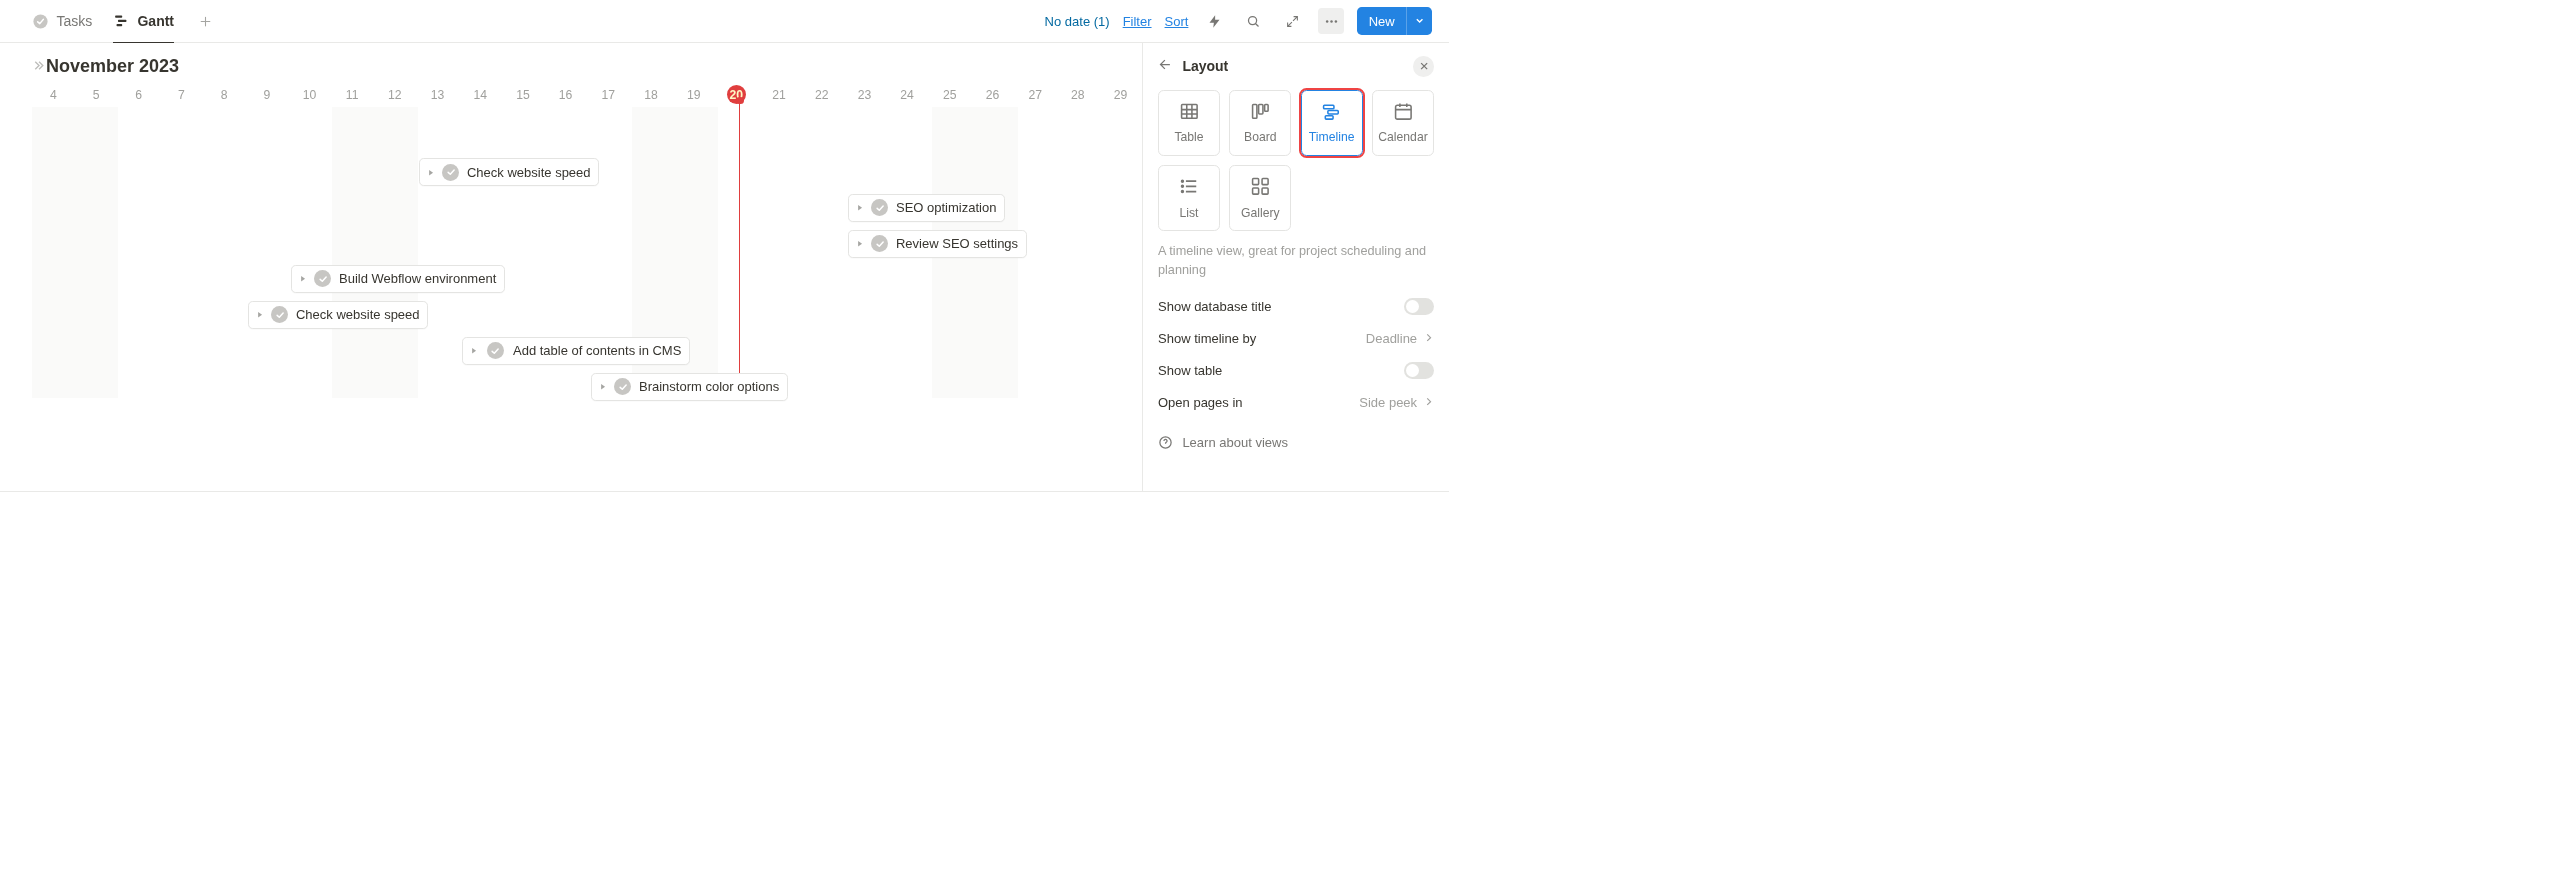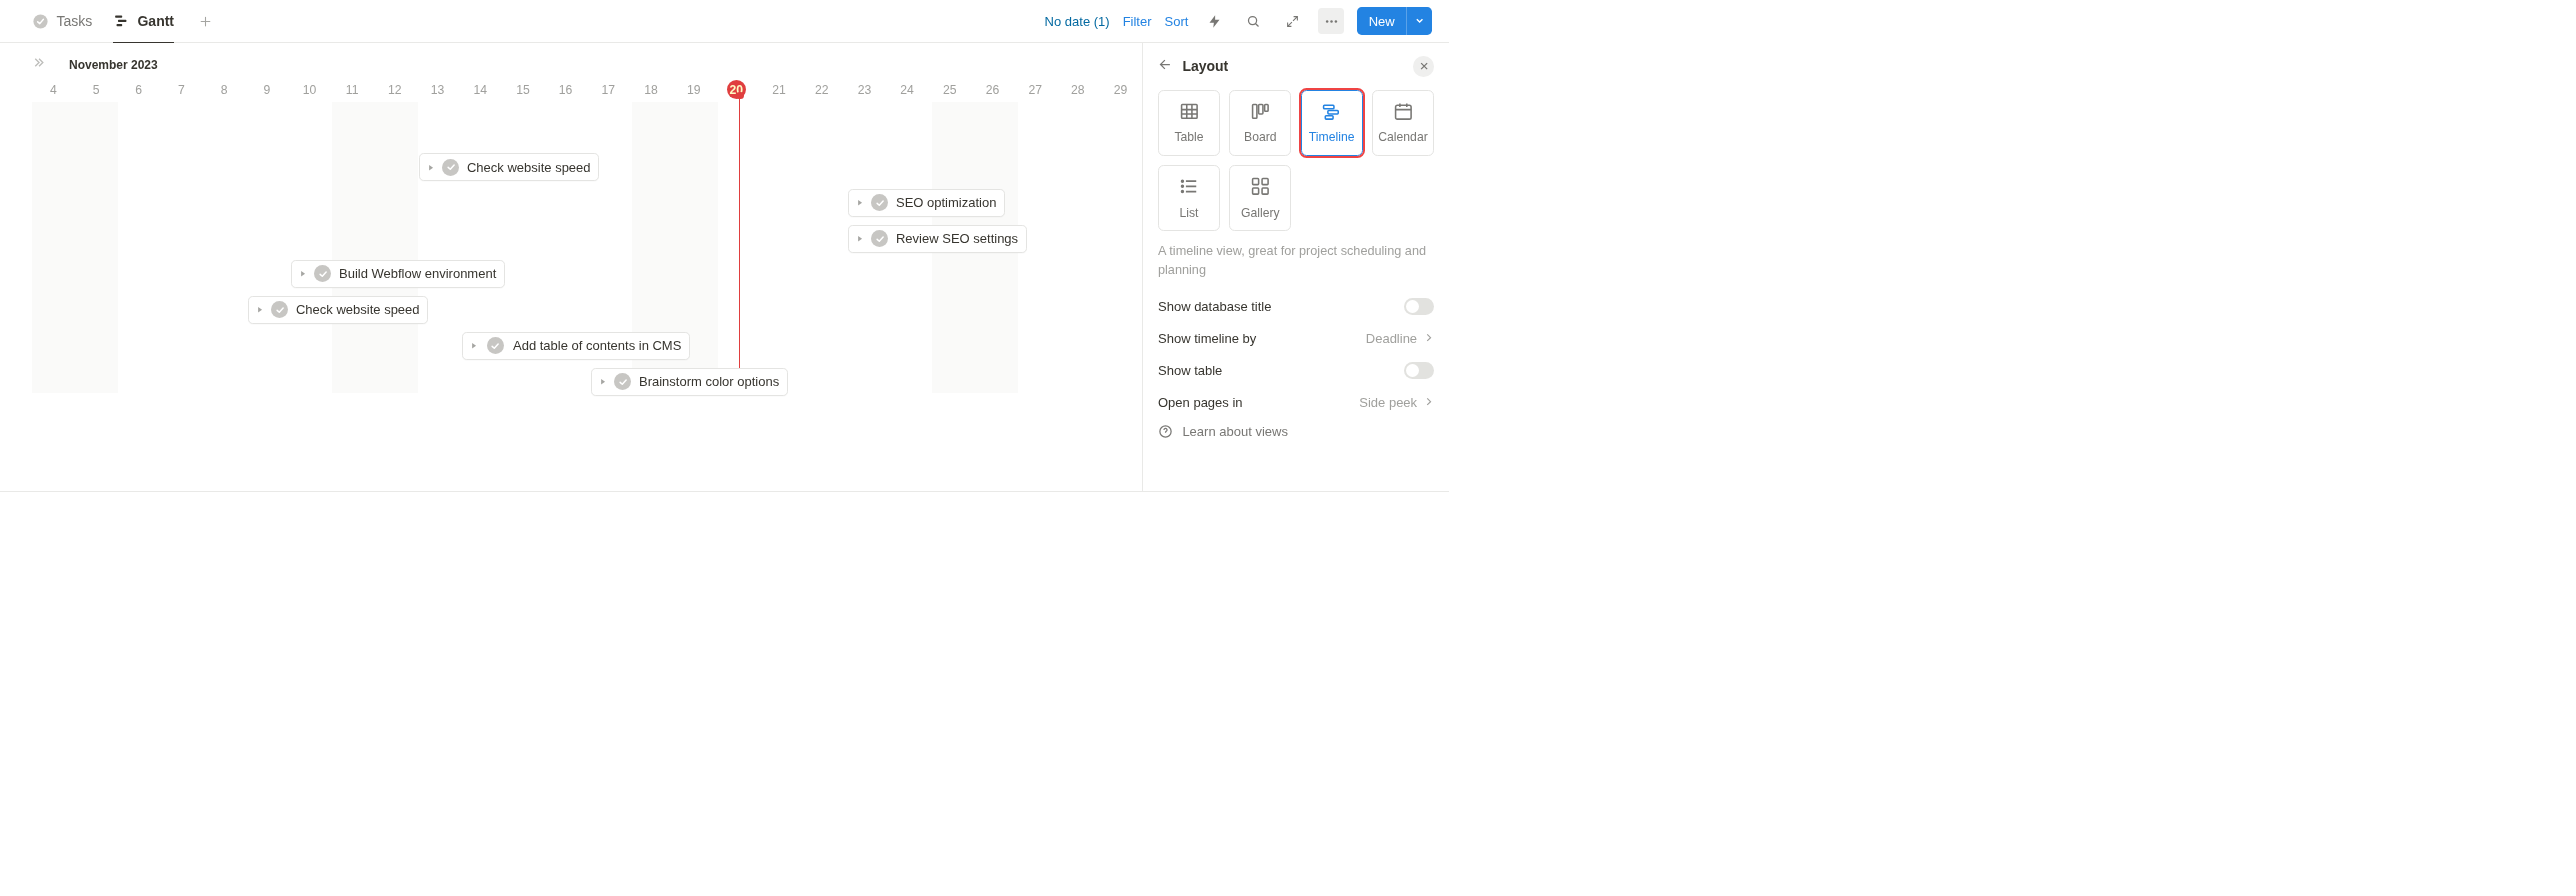--- a/index.html
+++ b/index.html
@@ -34,37 +34,37 @@
   }
   .tab.active { color:#37352f; font-weight:600; border-bottom:1.9px solid #37352f; }
   .tab-icon { display:inline-flex; }
   .add-tab {
     width:20.7px; height:20.7px; display:flex; align-items:center; justify-content:center;
     color:#a5a5a2; cursor:pointer;
   }
   .spacer { flex:1; }
   .right-controls { display:flex; align-items:center; gap:13px; }
   .ctrl-text { color:#0369a1; font-size:13px; }
-  .ctrl-link { color:#2383e2; cursor:pointer; font-size:13px; }
+  .ctrl-link { color:#2383e2; cursor:pointer; font-size:13px;text-decoration:underline; }
   .icon-btn { width:26px; height:26px; display:flex; align-items:center; justify-content:center; color:#787774; cursor:pointer; border-radius:3.8px;}
   .icon-btn.active { background:#efefee; }
   .new-btn {
     display:flex; align-items:stretch; height:28px;
     background:#2383e2; color:#fff; border-radius:4.7px;
     overflow:hidden; cursor:pointer;
   }
   .new-btn .label { padding:0 11.3px; display:flex; align-items:center; font-size:13px; font-weight:500;}
   .new-btn .chev { width:26px; display:flex; align-items:center; justify-content:center; border-left:0.9px solid rgba(255,255,255,0.25);}
   
   .main { display:flex; flex:1; overflow:hidden; }
   .timeline-pane { flex:1; position:relative; overflow:hidden; border-right:0.9px solid #e9e9e7; }
   .month-header {
-    display:flex; align-items:flex-end; gap:24px;
+    display:flex; align-items:flex-end; gap:1px;
     padding: 13px 0 5.6px 32px;
-    font-size:12px; font-weight:600; color:#37352f;
+    font-size:18px; font-weight:600; color:#37352f;
   }
   .chev-dbl { color:#bdbdba; }
   .day-row { display:flex; padding-left:32px; height:24.4px; align-items:center; }
   .day-cell {
     width:43px; text-align:center; font-size:12.2px; color:#a0a09d;
     position:relative;
   }
   .day-cell.today span{
     display:inline-flex; align-items:center; justify-content:center;
     width:19px; height:19px; border-radius:50%;
@@ -131,21 +131,21 @@
     height:32px; font-size:13px; color:#37352f;
   }
   .sp-row .right { display:flex; align-items:center; gap:5.6px; color:#a0a09d;}
   .toggle {
     width:30px; height:17px; border-radius:9.4px; background:#e2e2df; position:relative;
   }
   .toggle::after{
     content:""; position:absolute; width:13px; height:13px; border-radius:50%;
     background:#fff; top:1.9px; left:1.9px;
   }
-  .learn { display:flex; align-items:center; gap:9.4px; color:#787774; margin-top:6px; cursor:pointer;}
+  .learn { display:flex; align-items:center; gap:9.4px; color:#787774; margin-top:17px; cursor:pointer;}
   .bottom-border {
     position:absolute; left:0; right:0; bottom:0; height:0.9px; background:#e9e9e7;
   }
 </style>
 </head>
 <body>
 
 <div class="app">
 
   <div class="topbar">

